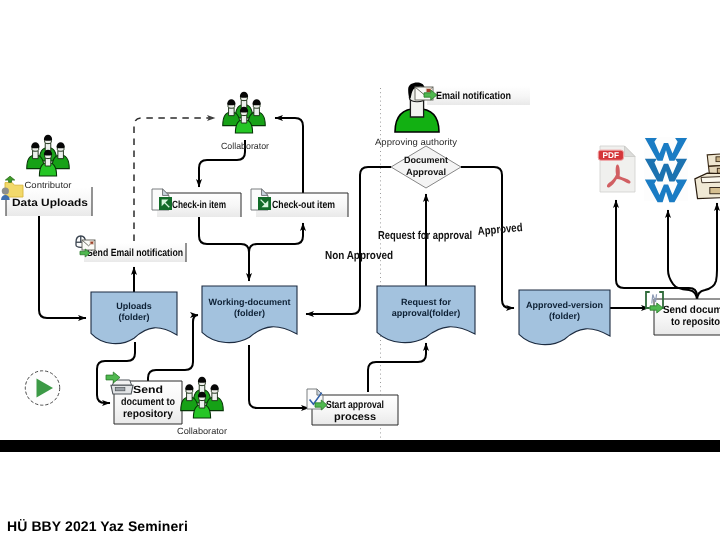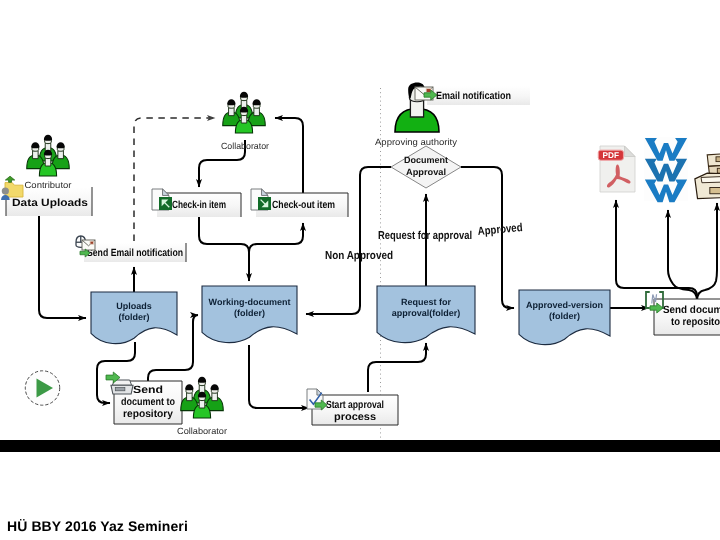--- a/index.html
+++ b/index.html
@@ -344,14 +344,14 @@
           <text x="426" y="316" class="foldertxt">approval(folder)</text>
         </g>
         <g>
           <path d="M519,290 L610,290 L610,336 C591.8,325.75 579.06,326.125 564.5,339.25 C551.76,347.125 531.74,347.125 519,334.375 Z" class="folder"></path>
           <text x="564.5" y="308" class="foldertxt">Approved-version</text>
           <text x="564.5" y="319" class="foldertxt">(folder)</text>
         </g>
       </g>
   </svg>
   <div id="blackbar"></div>
-  <div id="footer">HÜ BBY 2016 Yaz Semineri</div>
+  <div id="footer">HÜ BBY 2021 Yaz Semineri</div>
 </div>
 
 </body></html>

